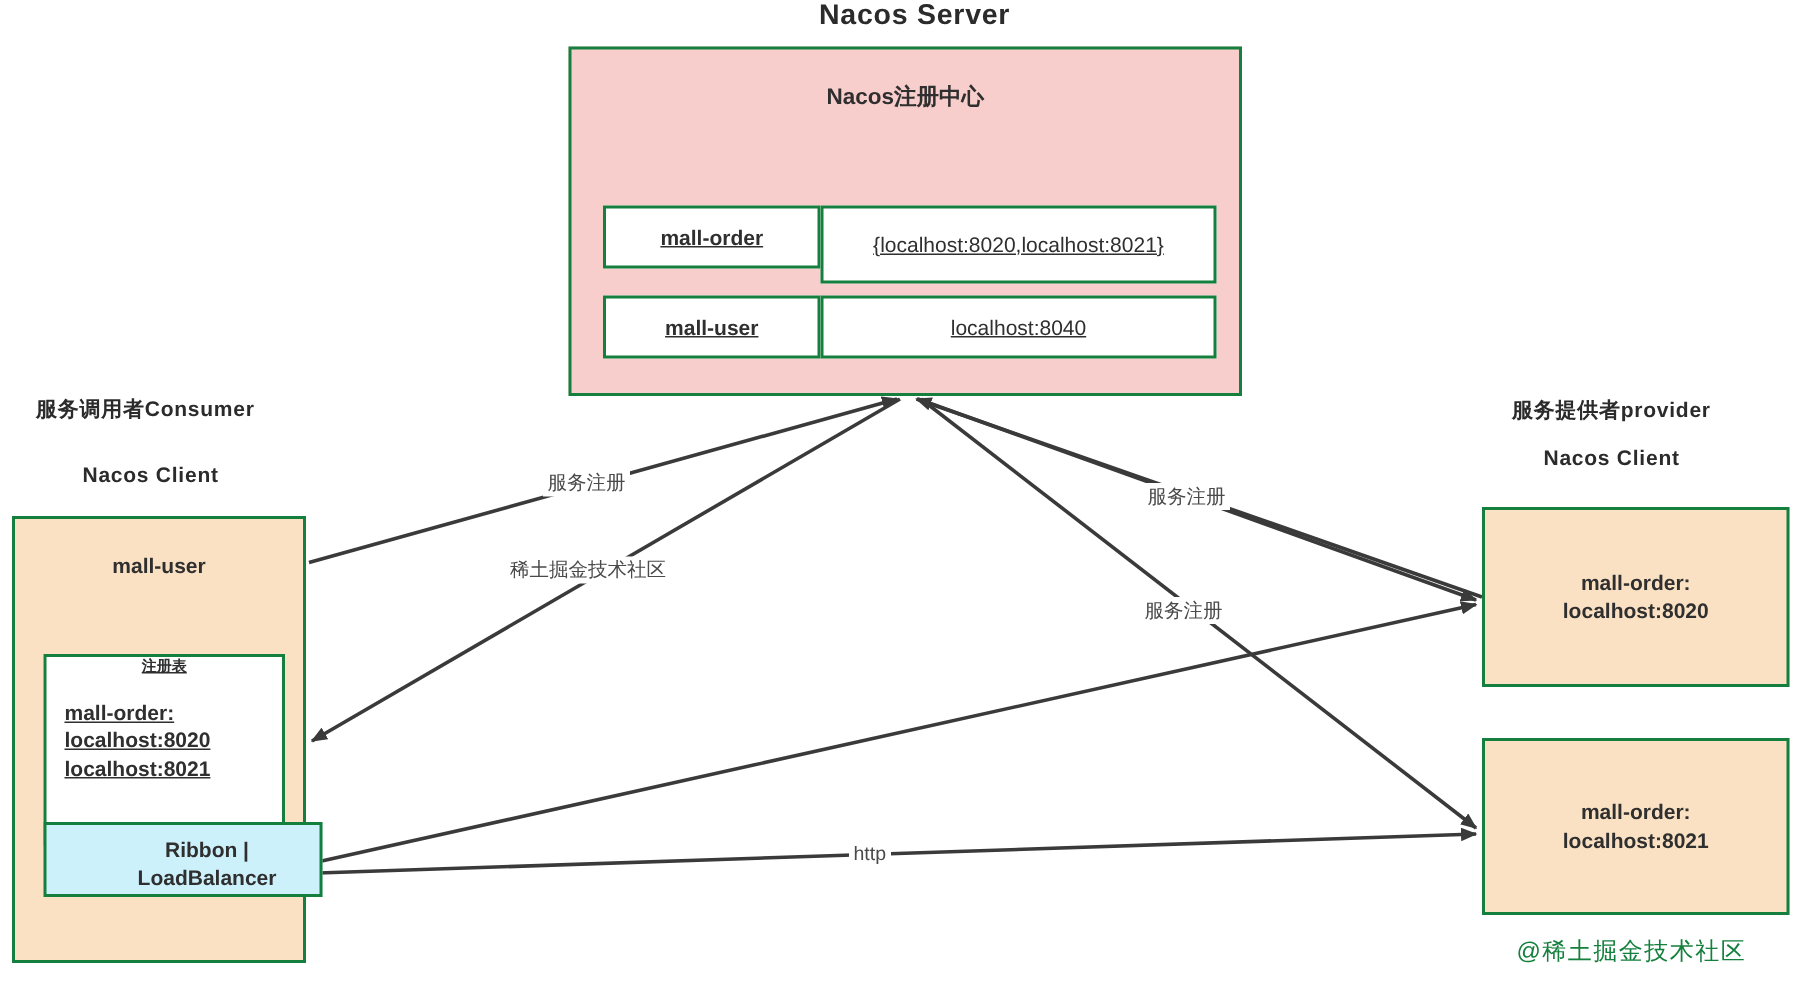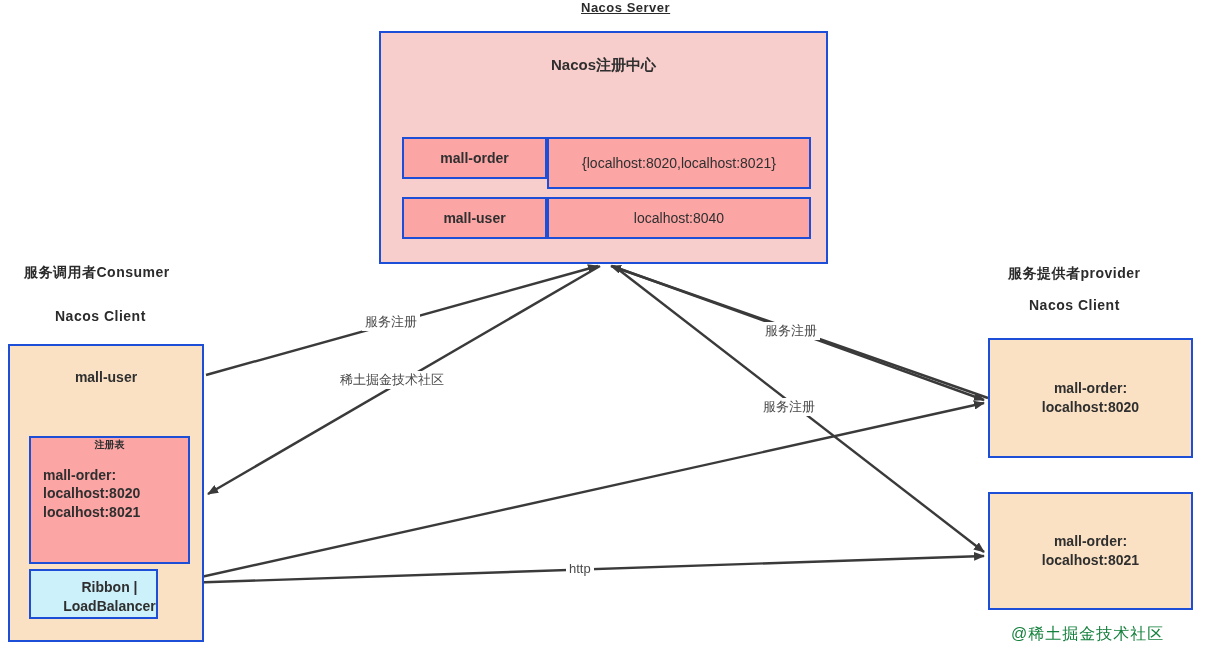--- a/index.html
+++ b/index.html
@@ -20,31 +20,31 @@
   .lbl {
     position: absolute;
     color: #2b2b2b;
     font-weight: bold;
     white-space: nowrap;
     letter-spacing: 0.5px;
   }
   .box {
     position: absolute;
     box-sizing: border-box;
-    border: 2px solid #1d4ed8;
+    border: 2px solid #15803d;
     display: flex;
     align-items: center;
     justify-content: center;
     text-align: center;
     color: #2f2f2f;
     font-weight: bold;
     line-height: 1.35;
   }
   .pink   { background: #f8cecc; }
-  .green  { background: #fca5a5; }
+  .green  { background: #ffffff; text-decoration: underline; }
   .orange { background: #fae1c3; }
   .blue   { background: #ccf1fb; }
 
   #svg-layer {
     position: absolute;
     left: 0; top: 0;
     width: 1206px;
     height: 654px;
     pointer-events: none;
   }
@@ -85,21 +85,21 @@
 
     <line x1="612" y1="266" x2="984" y2="400" stroke="#3a3a3a" stroke-width="2.4" marker-end="url(#arrow)"></line>
 
     <line x1="614" y1="266" x2="984" y2="552" stroke="#3a3a3a" stroke-width="2.4" marker-end="url(#arrow)"></line>
 
     <line x1="183" y1="581" x2="984" y2="403" stroke="#3a3a3a" stroke-width="2.4" marker-end="url(#arrow)"></line>
 
     <line x1="183" y1="583" x2="984" y2="556" stroke="#3a3a3a" stroke-width="2.4" marker-end="url(#arrow)"></line>
   </svg>
 
-  <div class="lbl" style="left:581px; top:0px; font-size:13px;text-decoration:underline;">Nacos  Server</div>
+  <div class="lbl" style="left:546px; top:0px; font-size:19px;">Nacos  Server</div>
 
   <div class="box pink" style="left:379px; top:31px; width:449px; height:233px; display:block;">
     <div style="text-align:center; font-size:15px; margin-top:22px;">Nacos注册中心</div>
 
     <div style="position:absolute; left:21px; top:104px; width:409px;">
       <div style="display:flex; margin-bottom:8px;">
         <div class="box green" style="position:relative; left:0; top:0; width:145px; height:42px; font-size:14px;">mall-order</div>
         <div class="box green" style="position:relative; left:0; top:0; width:264px; height:52px; font-size:14px; font-weight:normal;">{localhost:8020,localhost:8021}</div>
       </div>
       <div style="display:flex;">
@@ -117,21 +117,21 @@
 
     <div class="box green" style="left:19px; top:90px; width:161px; height:128px; display:block;">
       <div style="text-align:center; font-size:10px; margin-top:0;">注册表</div>
       <div style="margin-top:14px; padding-left:12px; font-size:14px; text-align:left;">
         <span class="stack-line">mall-order:</span>
         <span class="stack-line">localhost:8020</span>
         <span class="stack-line">localhost:8021</span>
       </div>
     </div>
 
-    <div class="box blue" style="left:19px; top:223px; width:129px; height:50px; display:block;padding-left:32px;">
+    <div class="box blue" style="left:19px; top:202px; width:186px; height:50px; display:block;padding-left:32px;">
       <div style="margin-top:7px; font-size:14px;">
         <span class="stack-line">Ribbon |</span>
         <span class="stack-line">LoadBalancer</span>
       </div>
     </div>
   </div>
 
   <div class="lbl" style="left:1008px; top:265px; font-size:14px;">服务提供者provider</div>
   <div class="lbl" style="left:1029px; top:297px; font-size:14px;">Nacos Client</div>
 

